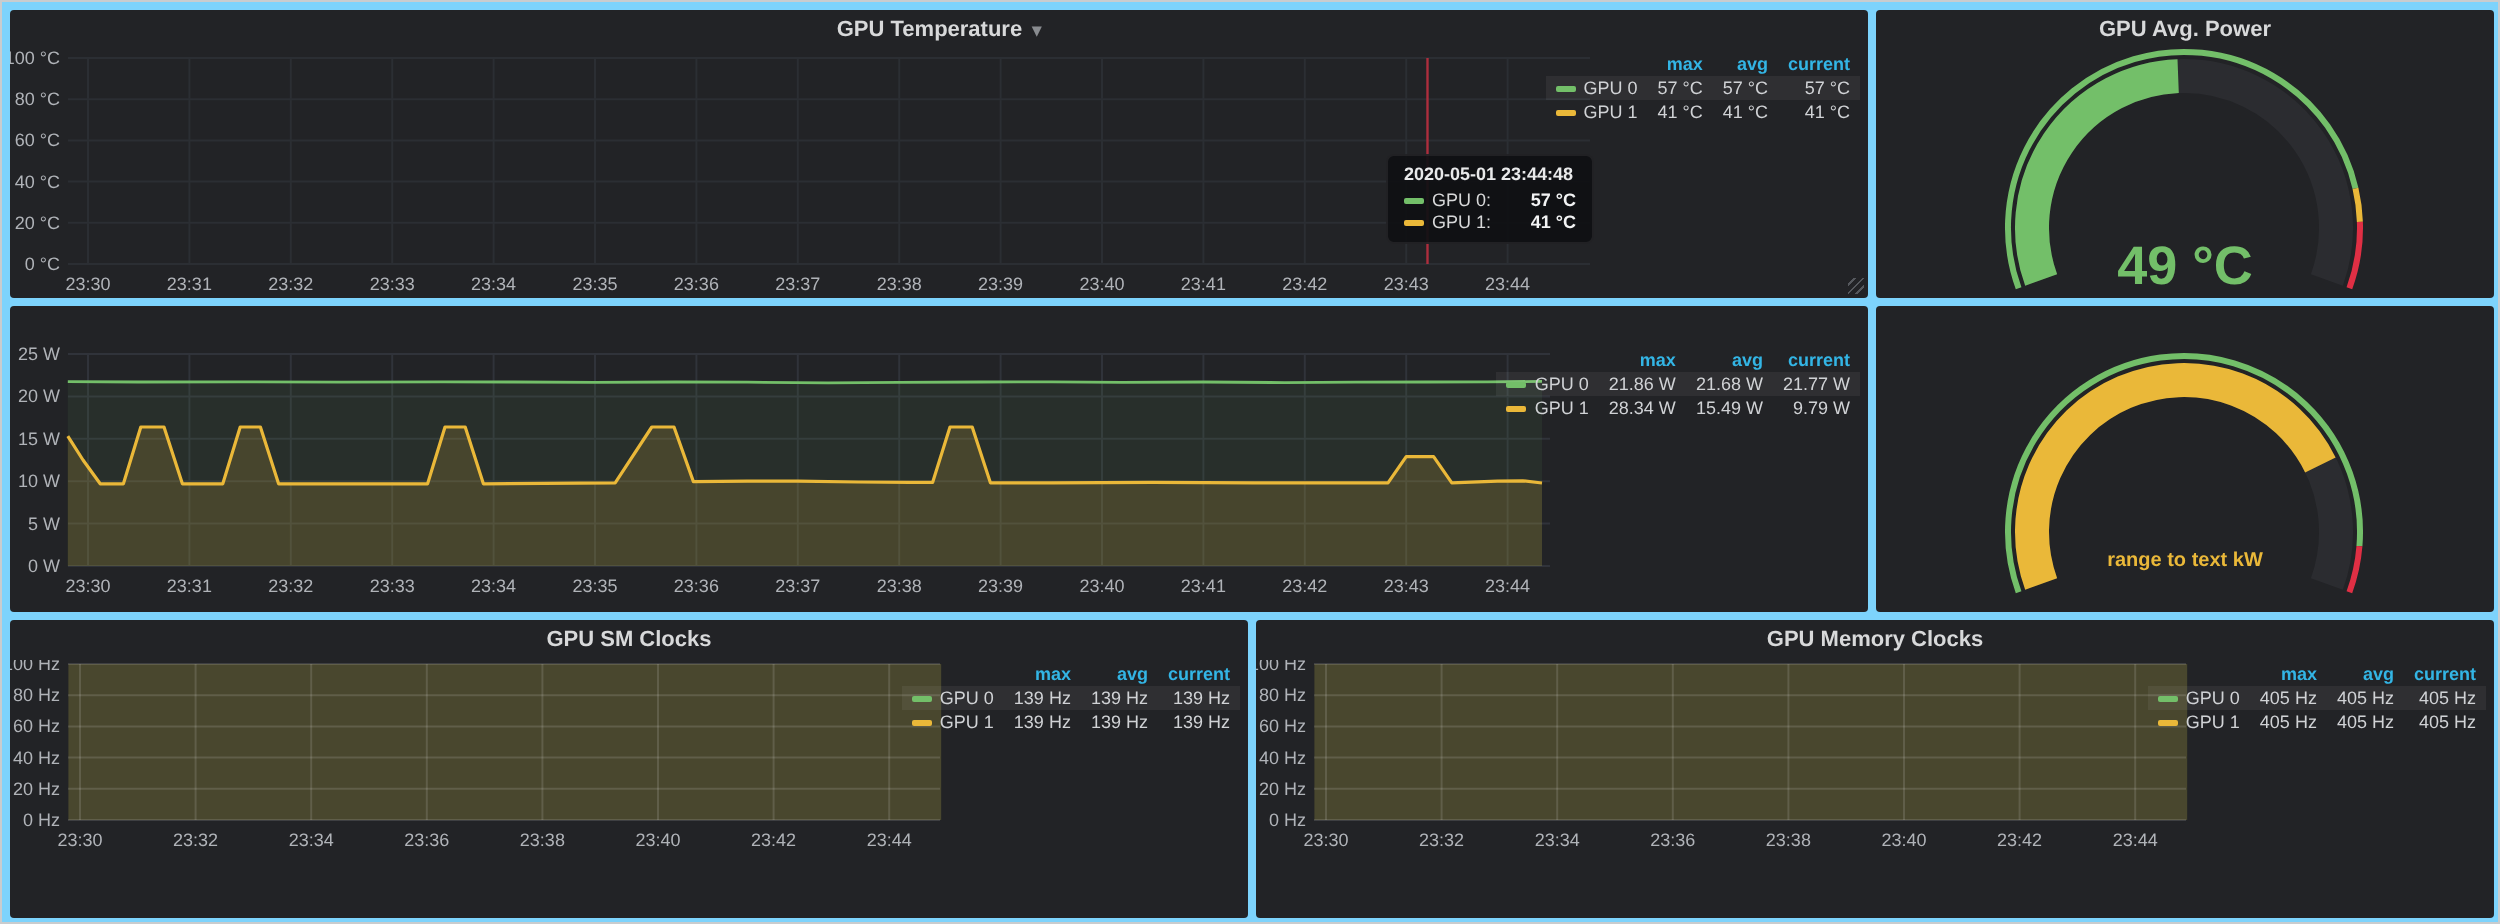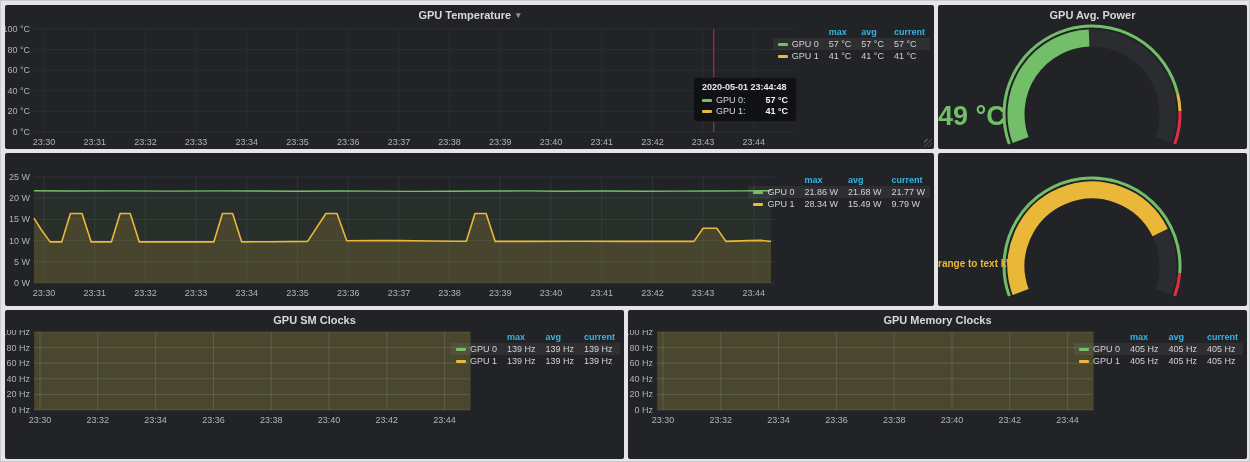--- a/index.html
+++ b/index.html
@@ -1,41 +1,41 @@
 <!DOCTYPE html>
 <html><head>
 <meta charset="utf-8">
 <style>
   html,body{margin:0;padding:0;background:#0b0c0d;}
   .page{position:relative;width:1250px;height:462px;box-sizing:border-box;
-        background:#e5e5e5;border:1px solid #c9ccce;overflow:hidden;
+        background:#7dd3fc;border:1px solid #c9ccce;overflow:hidden;
         font-family:"Liberation Sans", sans-serif;}
   .panel{position:absolute;background:#222326;border-radius:2px;box-sizing:border-box;overflow:hidden;}
   .panel-title{position:absolute;left:0;right:0;top:0;height:20px;display:flex;align-items:center;
         justify-content:center;font-size:11px;font-weight:600;color:#d8d9da;z-index:5;cursor:pointer;}
   .caret{color:#898c90;font-size:9px;margin-left:5px;}
   .chart-svg{position:absolute;left:0;top:20px;z-index:1;}
   .gauge-svg{position:absolute;left:0;top:0;z-index:1;}
   .axis-text{font-family:"Liberation Sans", sans-serif;font-size:9px;fill:#b0b3b8;}
   
   .legend{position:absolute;z-index:6;border-collapse:collapse;font-size:9px;color:#d0d2d5;}
-  .legend td{padding:1px 5px;text-align:left;white-space:nowrap;}
+  .legend td{padding:1px 5px;text-align:right;white-space:nowrap;}
   .legend td.ln{text-align:left;cursor:pointer;}
   .legend tr.lh td{color:#33b5e5;font-weight:700;}
   .legend tr.hl{background:rgba(255,255,255,0.06);}
   .sw{display:inline-block;width:10px;height:3px;border-radius:1px;vertical-align:middle;margin-right:4px;}
   
   .tooltip{position:absolute;z-index:9;background:rgba(15,16,19,0.93);border:1px solid rgba(255,255,255,0.07);
         border-radius:4px;padding:4px 8px 5px 8px;font-size:9px;color:#d8d9da;min-width:86px;}
   .tt-date{font-weight:700;color:#e8e9ea;margin-bottom:3px;white-space:nowrap;}
   .tt-row{display:flex;align-items:center;margin-top:1px;white-space:nowrap;}
   .tt-label{margin-right:10px;}
   .tt-val{margin-left:auto;font-weight:700;color:#f2f3f4;}
   
-  .gauge-value{position:absolute;left:0;right:0;z-index:4;font-weight:700;}
+  .gauge-value{position:absolute;left:0;right:0;text-align:center;z-index:4;font-weight:700;margin-top:17px;}
   .gv-big{top:96px;font-size:27px;}
   .gv-small{top:105px;font-size:10px;}
   .resize-handle{position:absolute;right:2px;bottom:2px;width:8px;height:8px;z-index:7;cursor:nwse-resize;
         background:repeating-linear-gradient(135deg,transparent 0 2px,#55585d 2px 3px);}
 </style>
 </head>
 <body>
 
 <div class="page">
 

